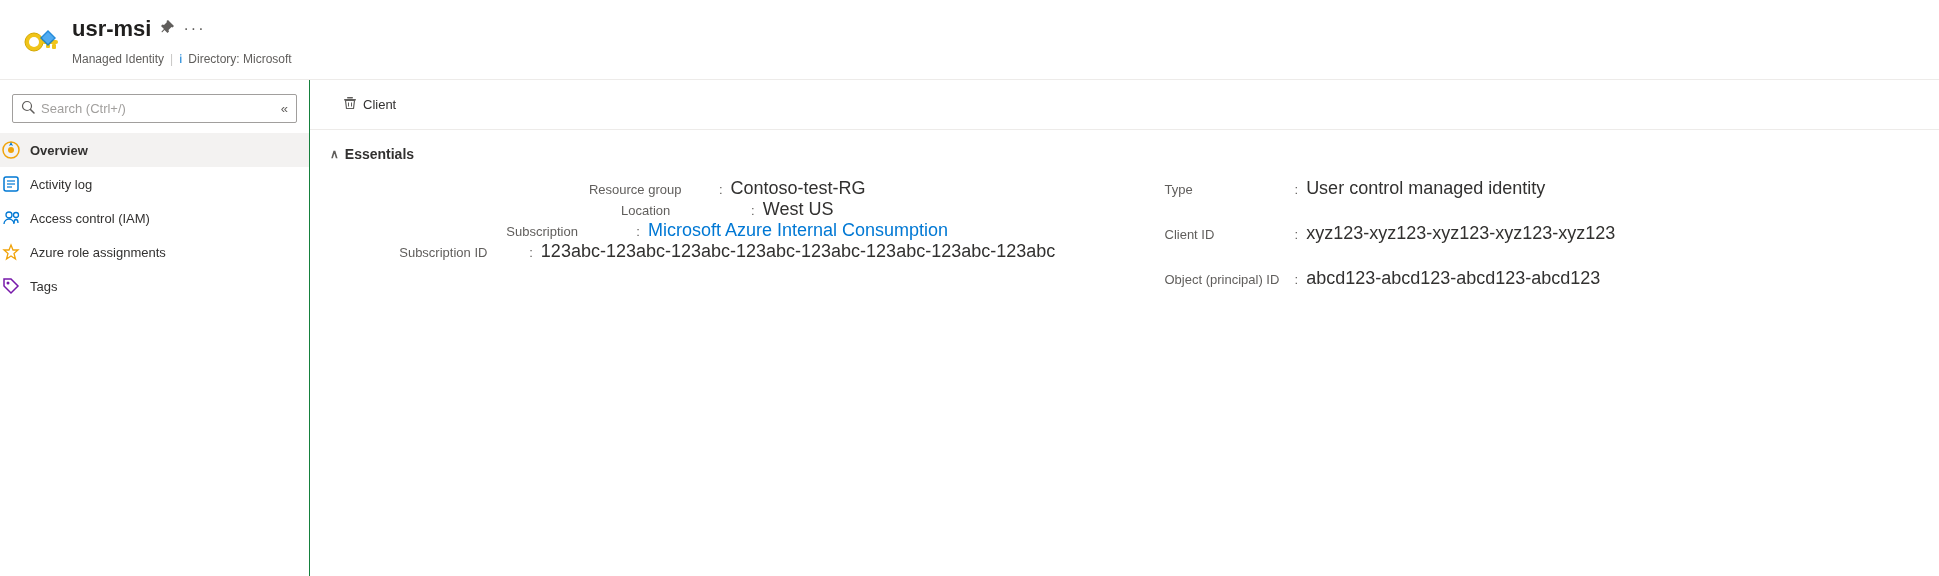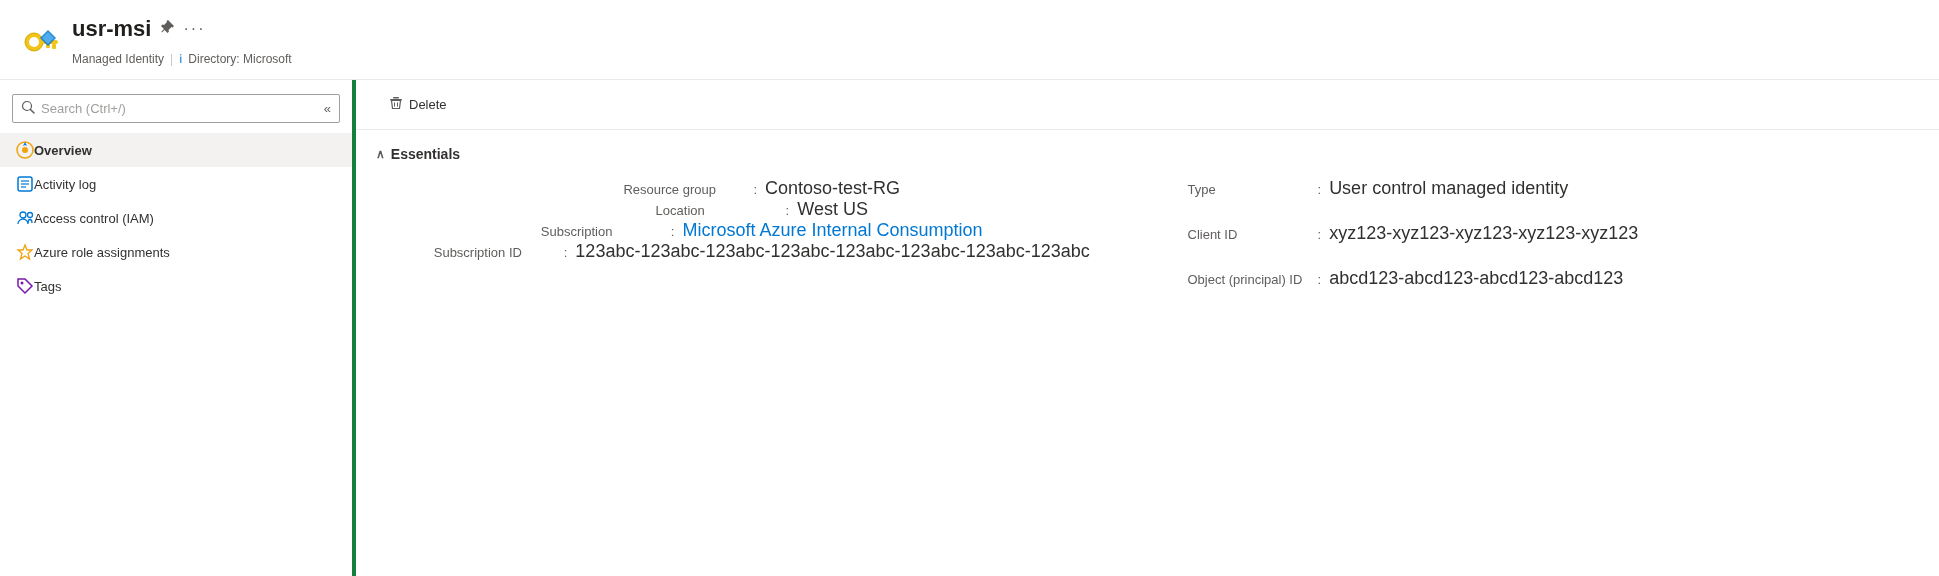--- a/index.html
+++ b/index.html
@@ -16,29 +16,29 @@
     .header-pin-icon { color: #605e5c; font-size: 16px; cursor: pointer; }
     .header-more-icon { color: #605e5c; font-size: 16px; cursor: pointer; letter-spacing: 2px; }
     .header-subtitle { display: flex; align-items: center; gap: 6px; color: #605e5c; font-size: 12px; margin-top: 8px; }
     .header-subtitle-divider { color: #c8c6c4; }
     .header-subtitle-info { color: #0078d4; font-size: 12px; }
 
     
     .main-layout { display: flex; flex: 1; }
 
     
-    .sidebar { width: 356px; border-right: 4px solid #15803d; flex-shrink: 0; padding-top: 8px; }
+    .sidebar { width: 310px; border-right: 1px solid #15803d; flex-shrink: 0; padding-top: 8px; }
     .search-container { padding: 6px 12px 10px 12px; }
     .search-box { display: flex; align-items: center; border: 1px solid #a19f9d; border-radius: 2px; padding: 5px 8px; width: 100%; background: #fff; }
     .search-icon-svg { color: #605e5c; margin-right: 6px; font-size: 13px; }
     .search-input { border: none; outline: none; font-size: 13px; color: #323130; background: transparent; flex: 1; }
     .search-input::placeholder { color: #a19f9d; }
     .collapse-btn { margin-left: 8px; color: #605e5c; cursor: pointer; font-size: 13px; border: none; background: none; }
 
-    .nav-item { display: flex; align-items: center; padding: 8px 16px; cursor: pointer; }
+    .nav-item { display: flex; align-items: center; padding: 8px 2px; cursor: pointer; gap: 10px; }
     .nav-item.active { background: #f3f2f1; font-weight: 600; }
     .nav-item-label { font-size: 13px; color: #323130; }
     .nav-icon { width: 18px; height: 18px; flex-shrink: 0; display: flex; align-items: center; justify-content: center; }
 
     
     .content { flex: 1; padding: 0; overflow: auto; }
 
     
     .toolbar { display: flex; align-items: center; padding: 10px 20px; border-bottom: 1px solid #edebe9; gap: 8px; }
     .toolbar-btn { display: flex; align-items: center; gap: 6px; padding: 5px 12px; border: 1px solid transparent; background: transparent; cursor: pointer; font-size: 13px; color: #323130; border-radius: 2px; }
@@ -175,21 +175,21 @@
         <button class="toolbar-btn">
           <span class="delete-icon">
             <svg width="14" height="14" viewBox="0 0 14 14" fill="none" xmlns="http://www.w3.org/2000/svg">
               <rect x="1" y="3" width="12" height="1.5" rx="0.75" fill="#605e5c"></rect>
               <rect x="4" y="1" width="6" height="1.5" rx="0.75" fill="#605e5c"></rect>
               <path d="M2.5 4.5l1 8h7l1-8z" fill="none" stroke="#605e5c" stroke-width="1.2"></path>
               <line x1="5.5" y1="6.5" x2="5.5" y2="10.5" stroke="#605e5c" stroke-width="1"></line>
               <line x1="8.5" y1="6.5" x2="8.5" y2="10.5" stroke="#605e5c" stroke-width="1"></line>
             </svg>
           </span>
-          <span>Delete</span>
+          <span>Client</span>
         </button>
       </div>
 
       <div class="essentials">
         <div class="essentials-header">
           <span class="chevron-icon">∧</span>
           <span>Essentials</span>
         </div>
 
         <div class="essentials-grid">

